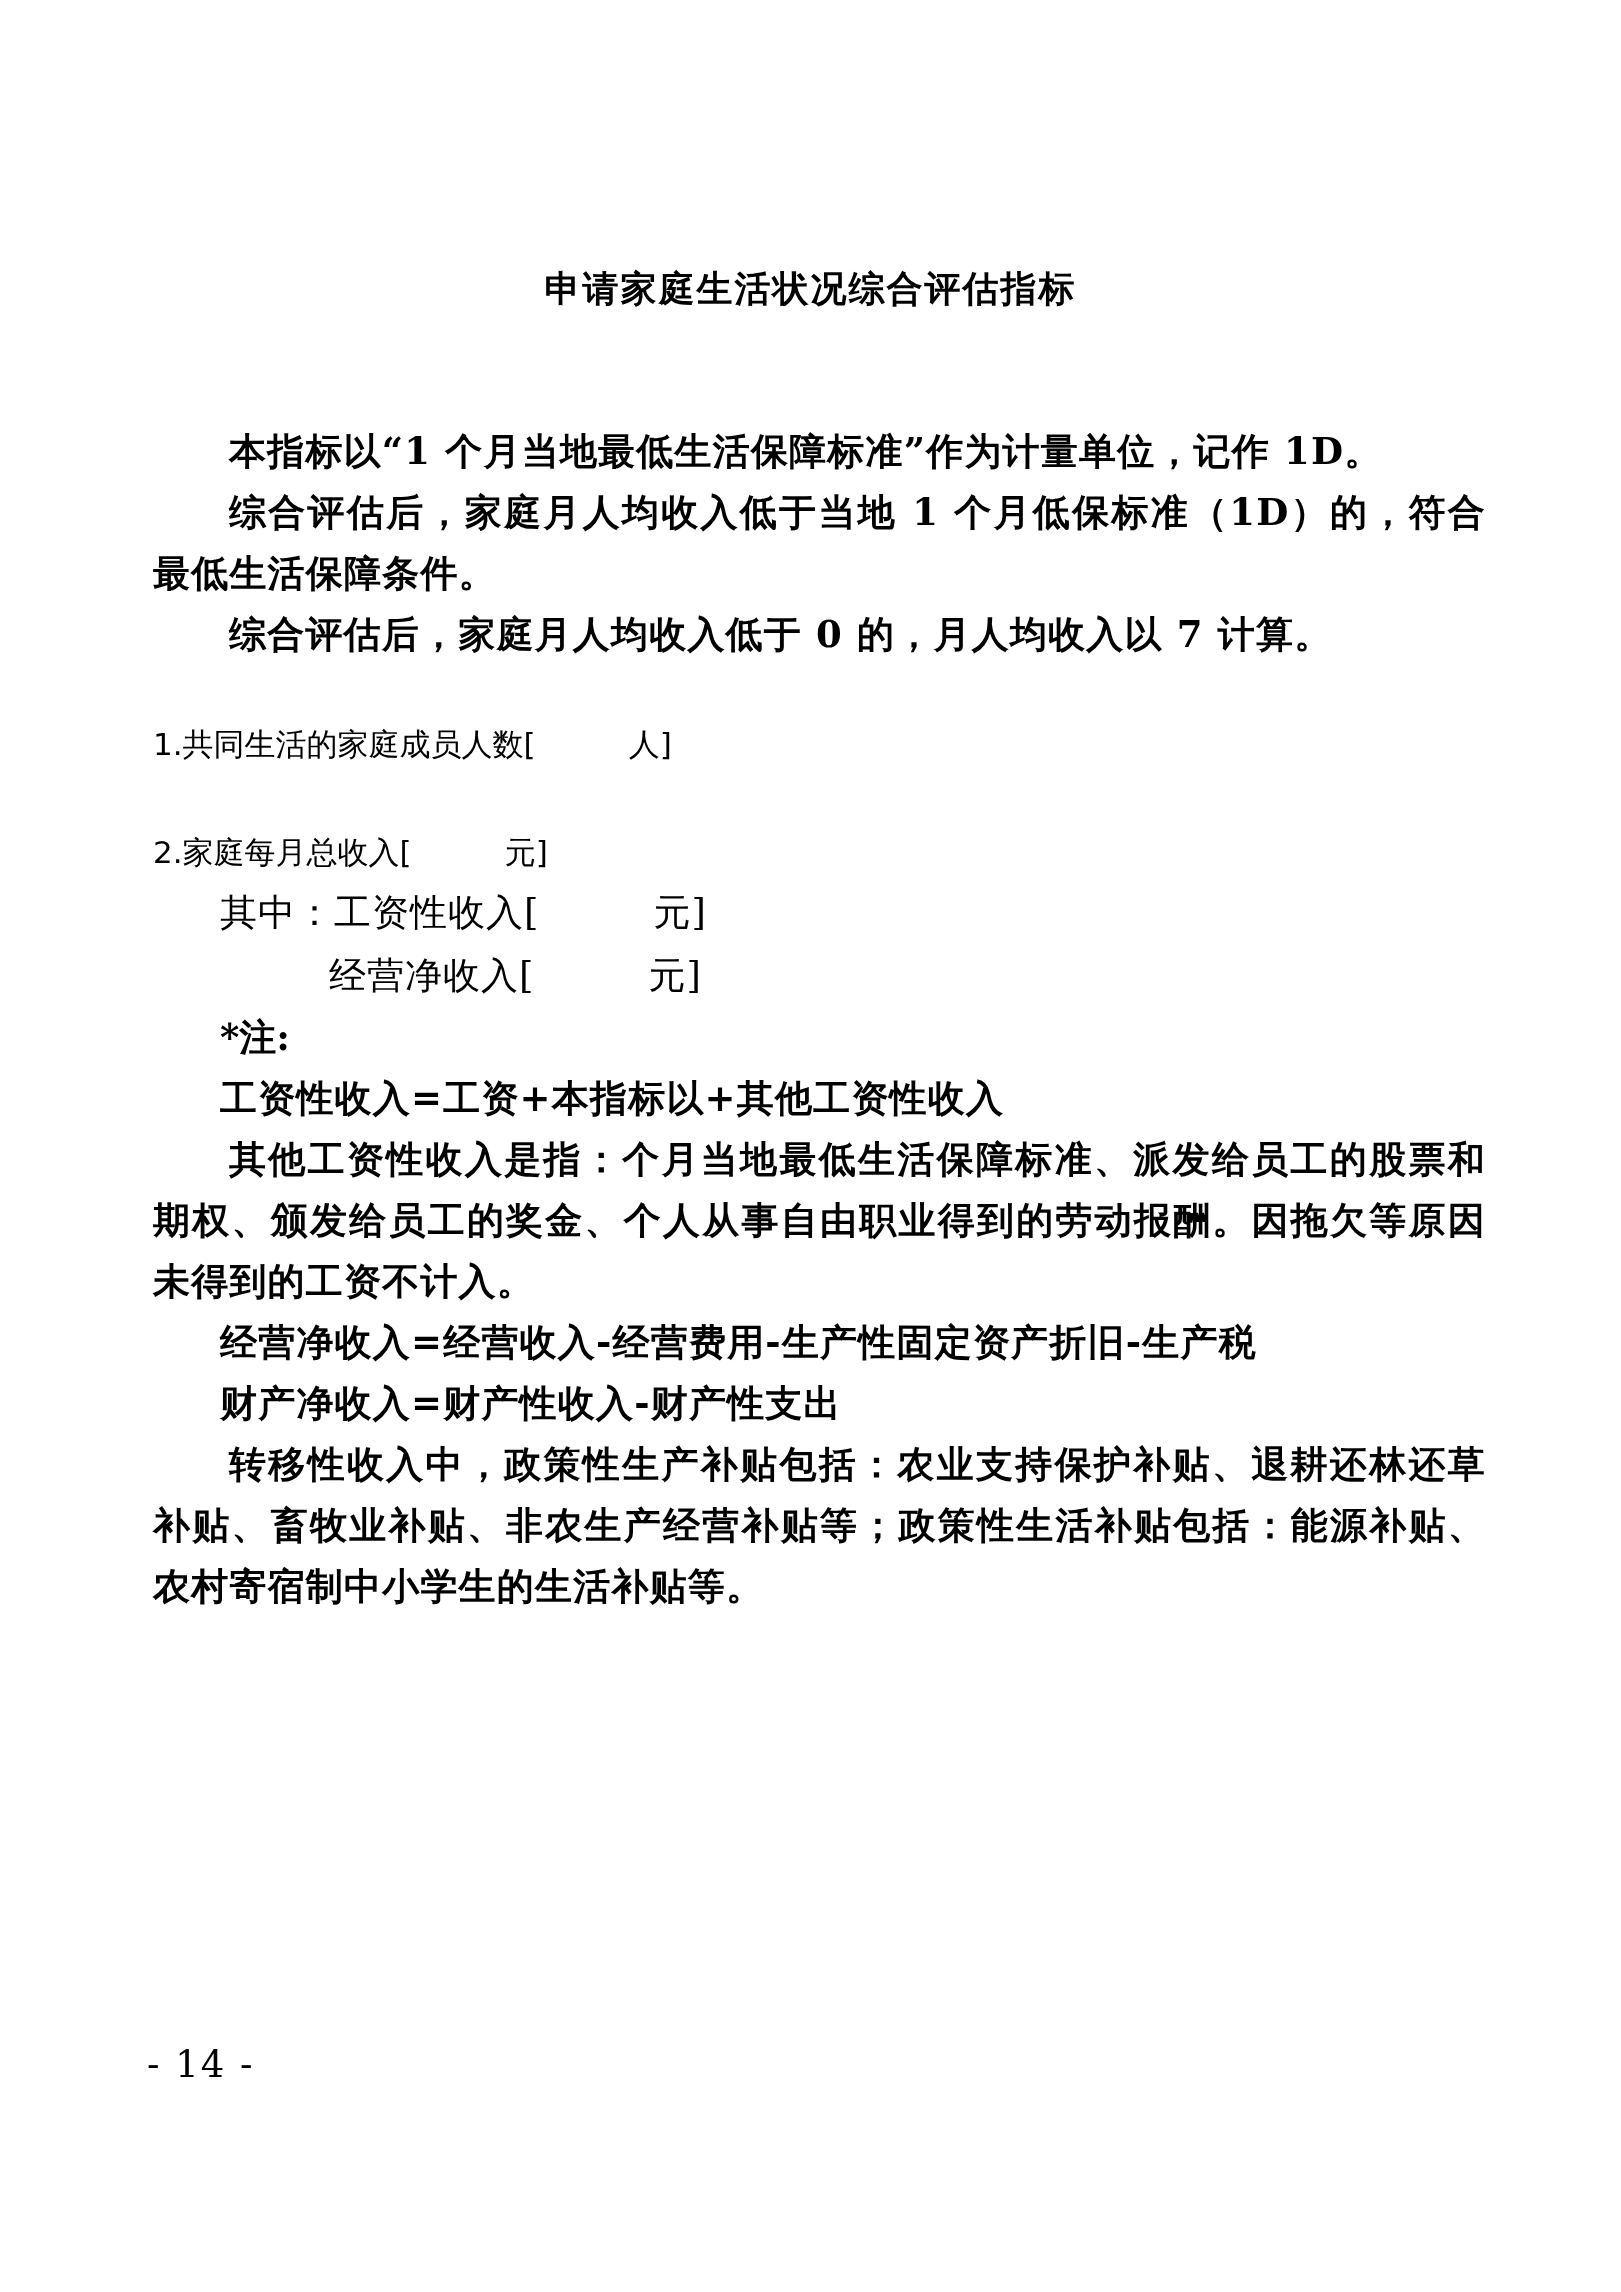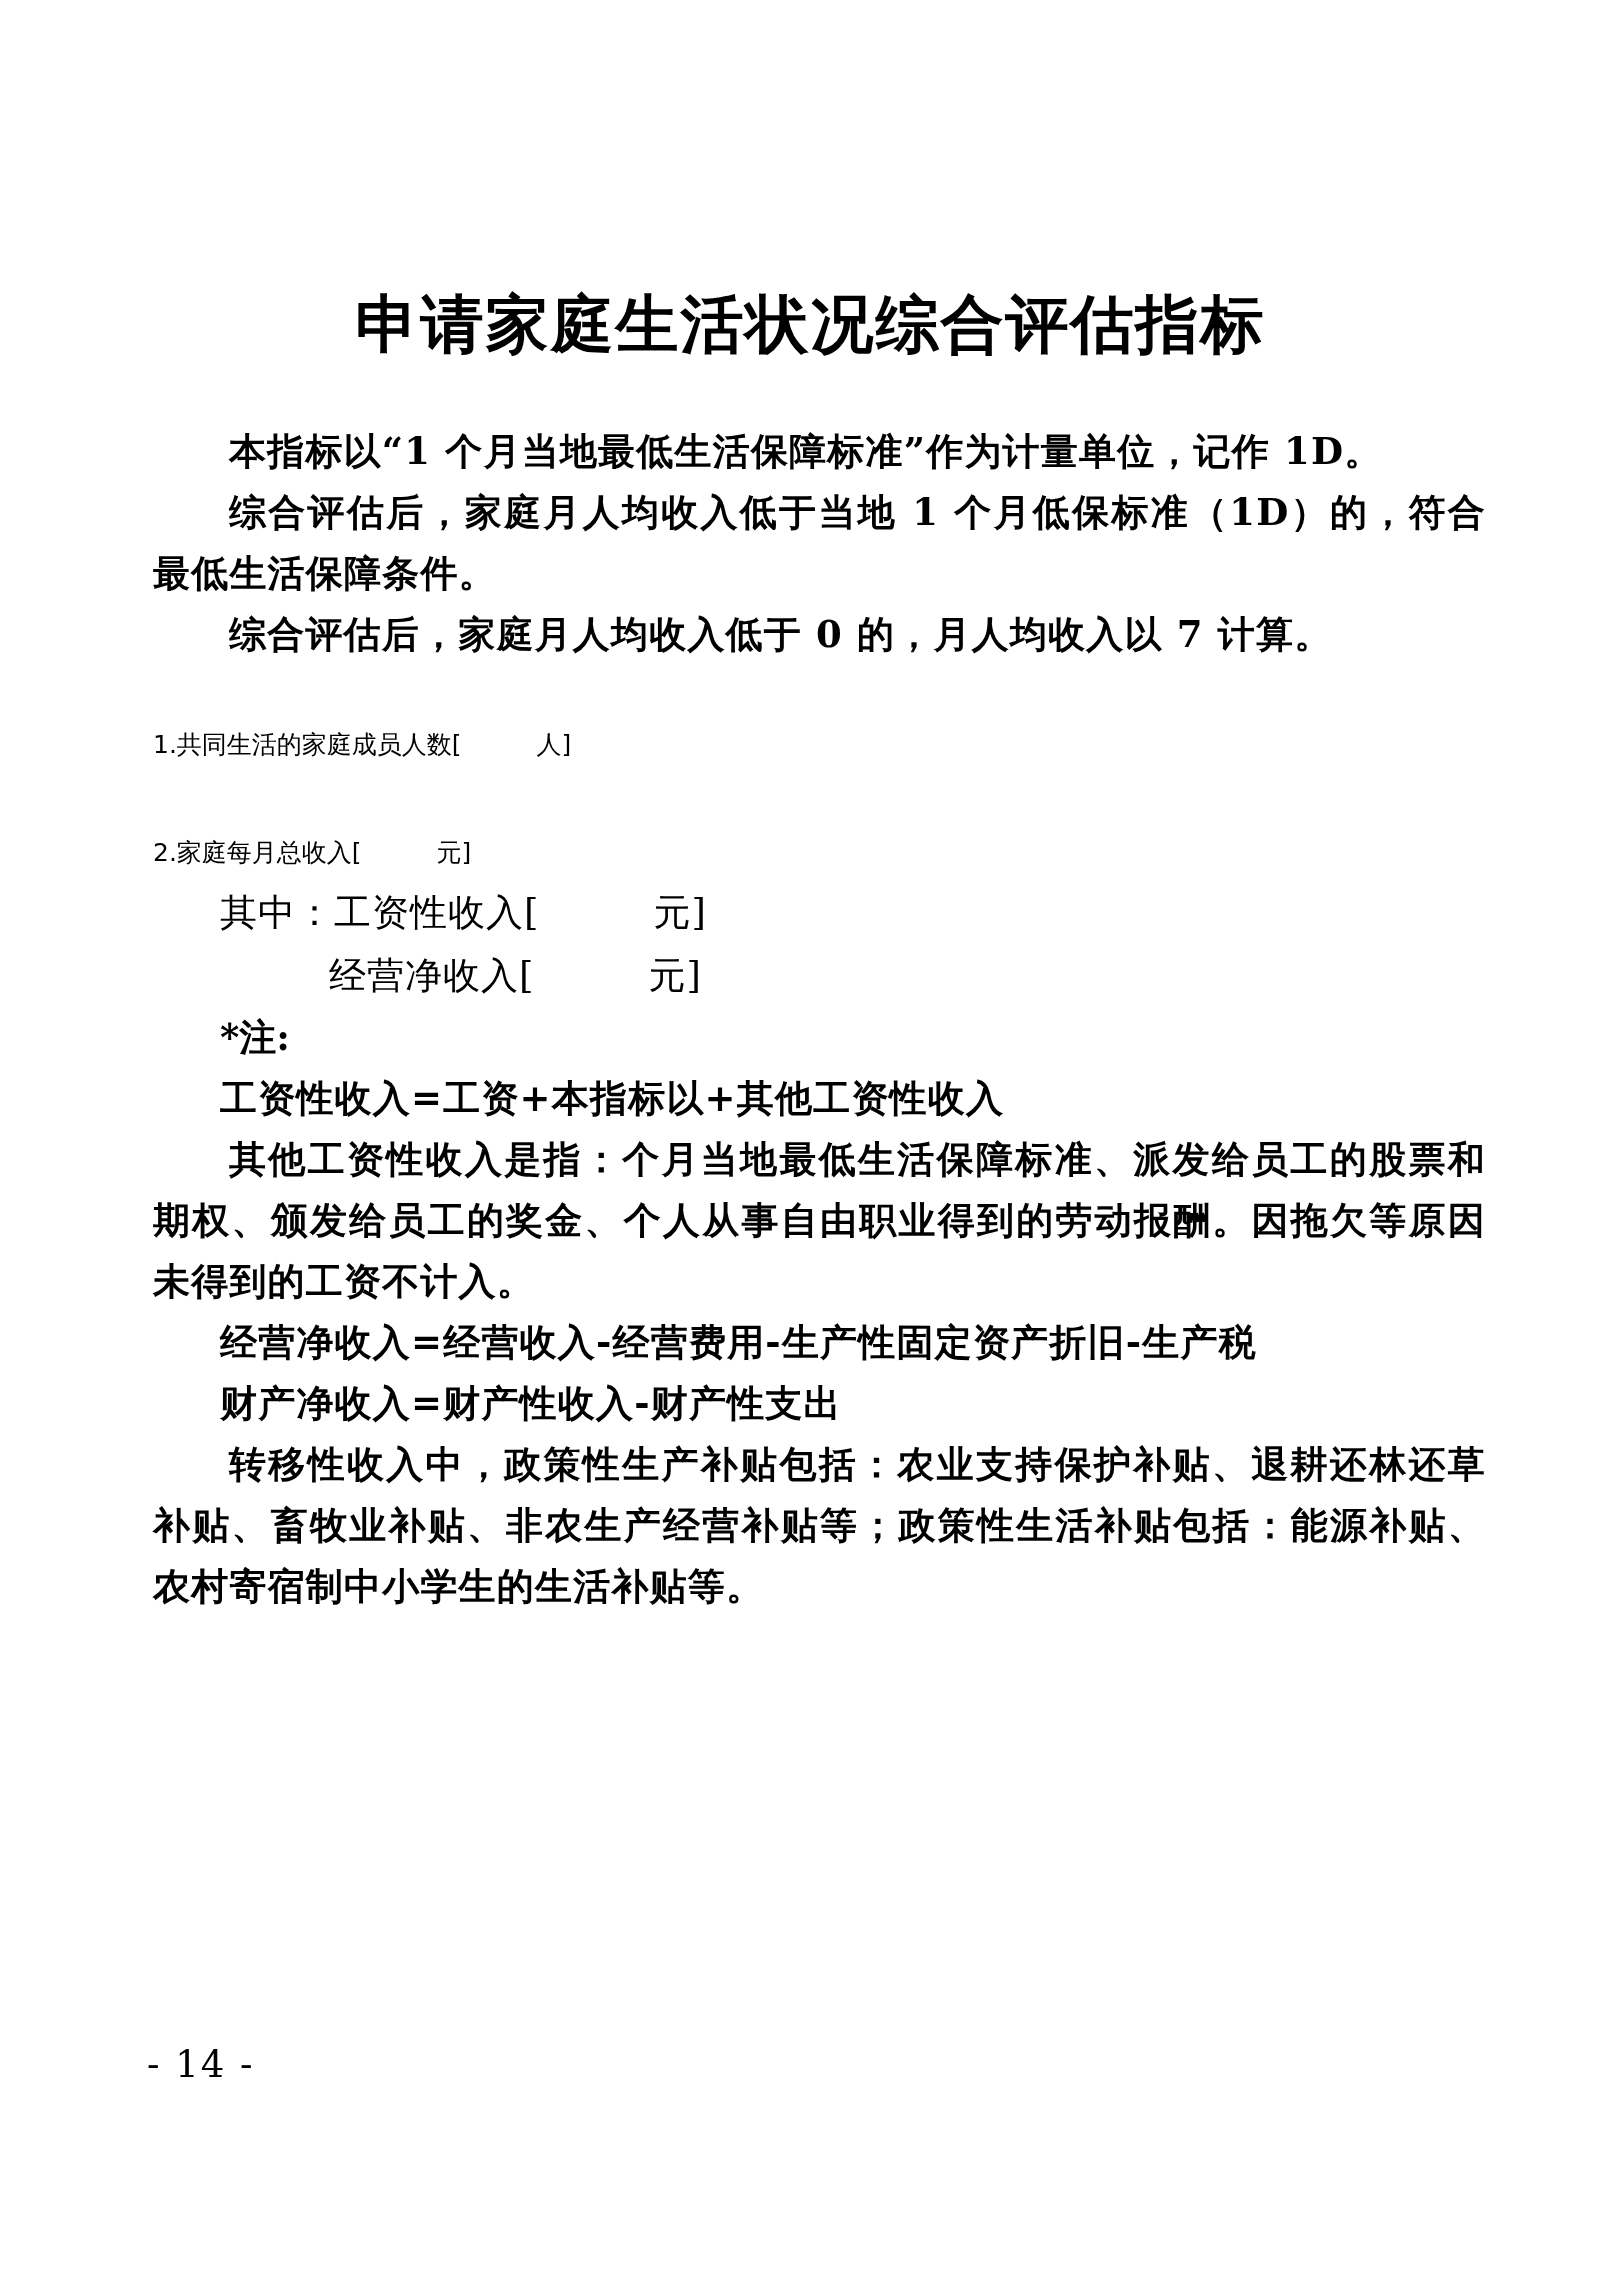--- a/index.html
+++ b/index.html
@@ -26,23 +26,23 @@
     background: #ffffff;
   }
 
   
   .doc-title {
     position: absolute;
     left: 0;
     top: 243px;
     width: 1621px;
     text-align: center;
-    font-family: Liberation Sans, sans-serif;
+    font-family: Liberation Serif, serif;
     font-weight: bold;
-    font-size: 63px;
+    font-size: 36px;
     letter-spacing: 2px;
     line-height: 1.25;
     white-space: pre;
     color: #000;
   }
 
   
   .body-block {
     position: absolute;
     left: 153px;
@@ -63,21 +63,21 @@
     word-break: break-all;
   }
 
   .para.indent  { text-indent: 76px; }
   .gap-lg { height: 51px; }
 
   
   .num-head {
     font-family: "DejaVu Sans", "Liberation Sans", sans-serif;
     font-weight: normal;
-    font-size: 25px;
+    font-size: 31px;
     line-height: 57px;
     letter-spacing: 0px;
     margin: 0;
     white-space: pre;
   }
 
   
   .sub-item {
     font-family: "DejaVu Serif", "Liberation Serif", serif;
     font-weight: normal;

